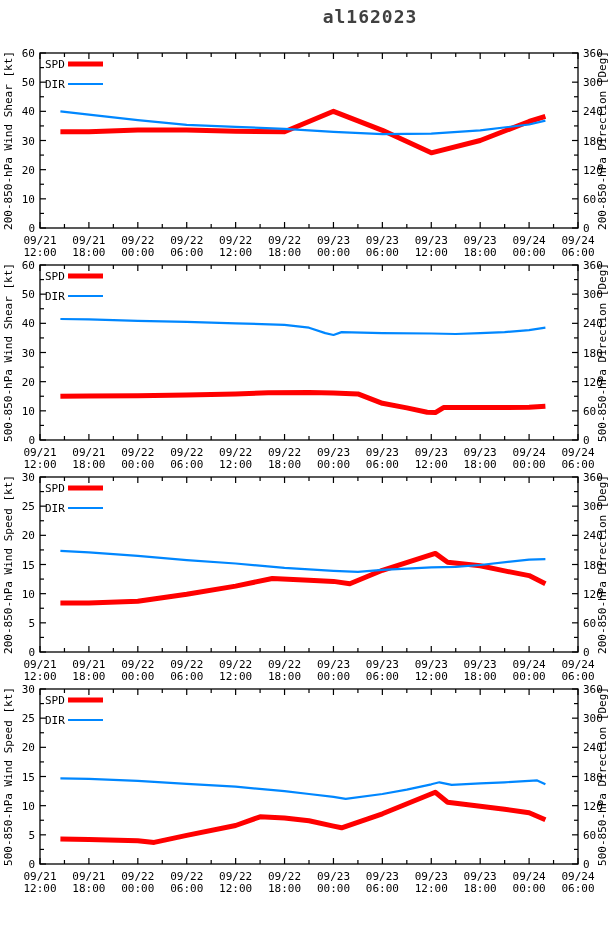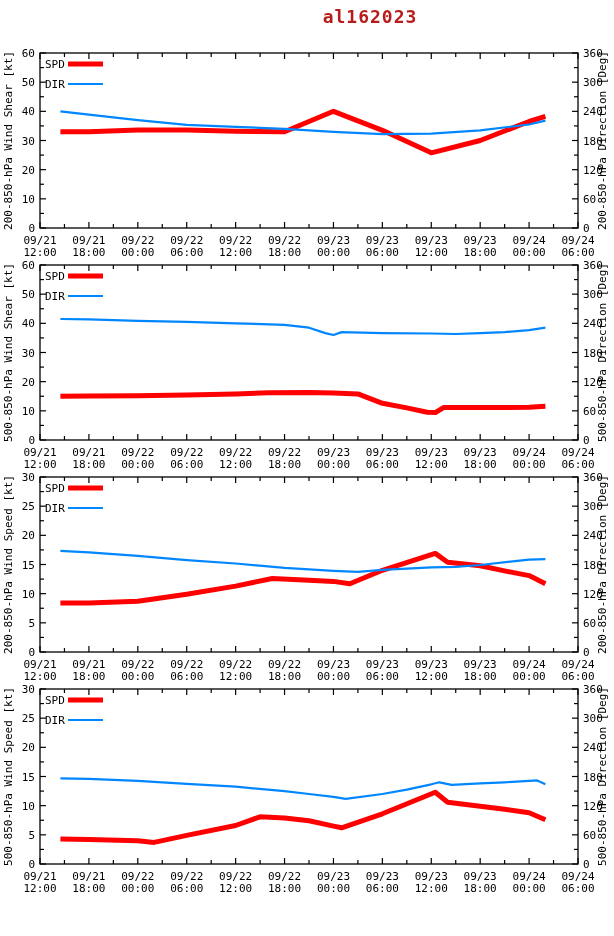--- a/index.html
+++ b/index.html
@@ -7,21 +7,21 @@
        font-family:"DejaVu Sans Mono",monospace;}
   #page-title{position:absolute;top:6px;left:305px;width:130px;text-align:center;
        font-family:"DejaVu Sans Mono",monospace;font-weight:bold;font-size:18px;
        letter-spacing:1px;}
   #charts{position:absolute;top:0;left:0;}
   svg text{font-family:"DejaVu Sans Mono",monospace;fill:#000;}
 </style>
 </head>
 <body>
 
-<div id="page-title" style="color: #b91c1c;">al162023</div>
+<div id="page-title" style="color: #404040;">al162023</div>
 <div id="charts"><svg width="614" height="936" viewBox="0 0 614 936">
       <g>
         <rect x="40" y="53" width="538" height="175" fill="none" stroke="#000000" stroke-width="1.3"></rect>
         <line x1="40" y1="228" x2="40" y2="222" stroke="#000000" stroke-width="1.2"></line>
         <line x1="40" y1="53" x2="40" y2="59" stroke="#000000" stroke-width="1.2"></line>
         <text x="40" y="244" text-anchor="middle" font-size="11">09/21</text>
         <text x="40" y="256" text-anchor="middle" font-size="11">12:00</text>
         <line x1="64.45454545454545" y1="228" x2="64.45454545454545" y2="224" stroke="#000000" stroke-width="1.2"></line>
         <line x1="64.45454545454545" y1="53" x2="64.45454545454545" y2="57" stroke="#000000" stroke-width="1.2"></line>
         <line x1="88.9090909090909" y1="228" x2="88.9090909090909" y2="222" stroke="#000000" stroke-width="1.2"></line>

